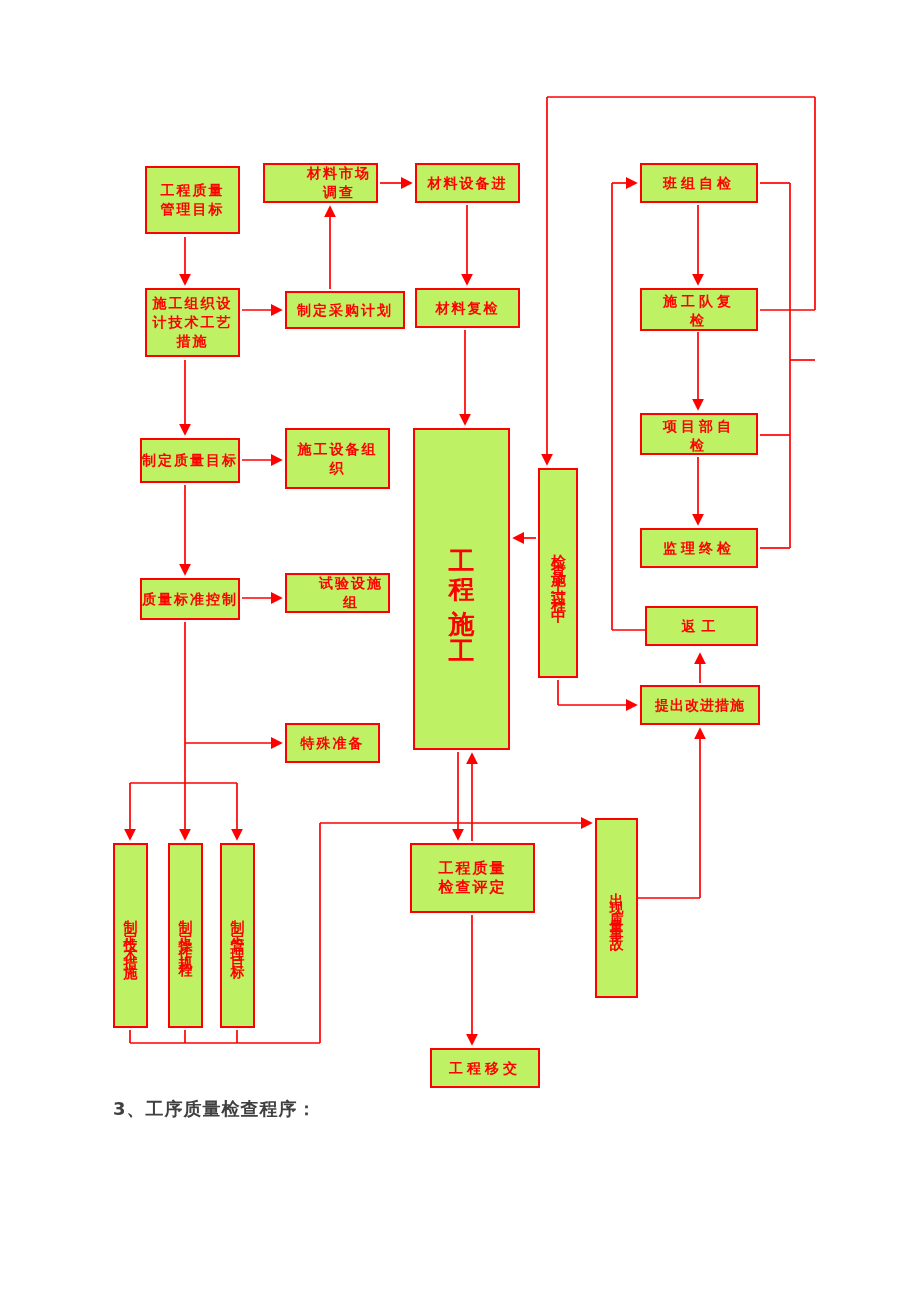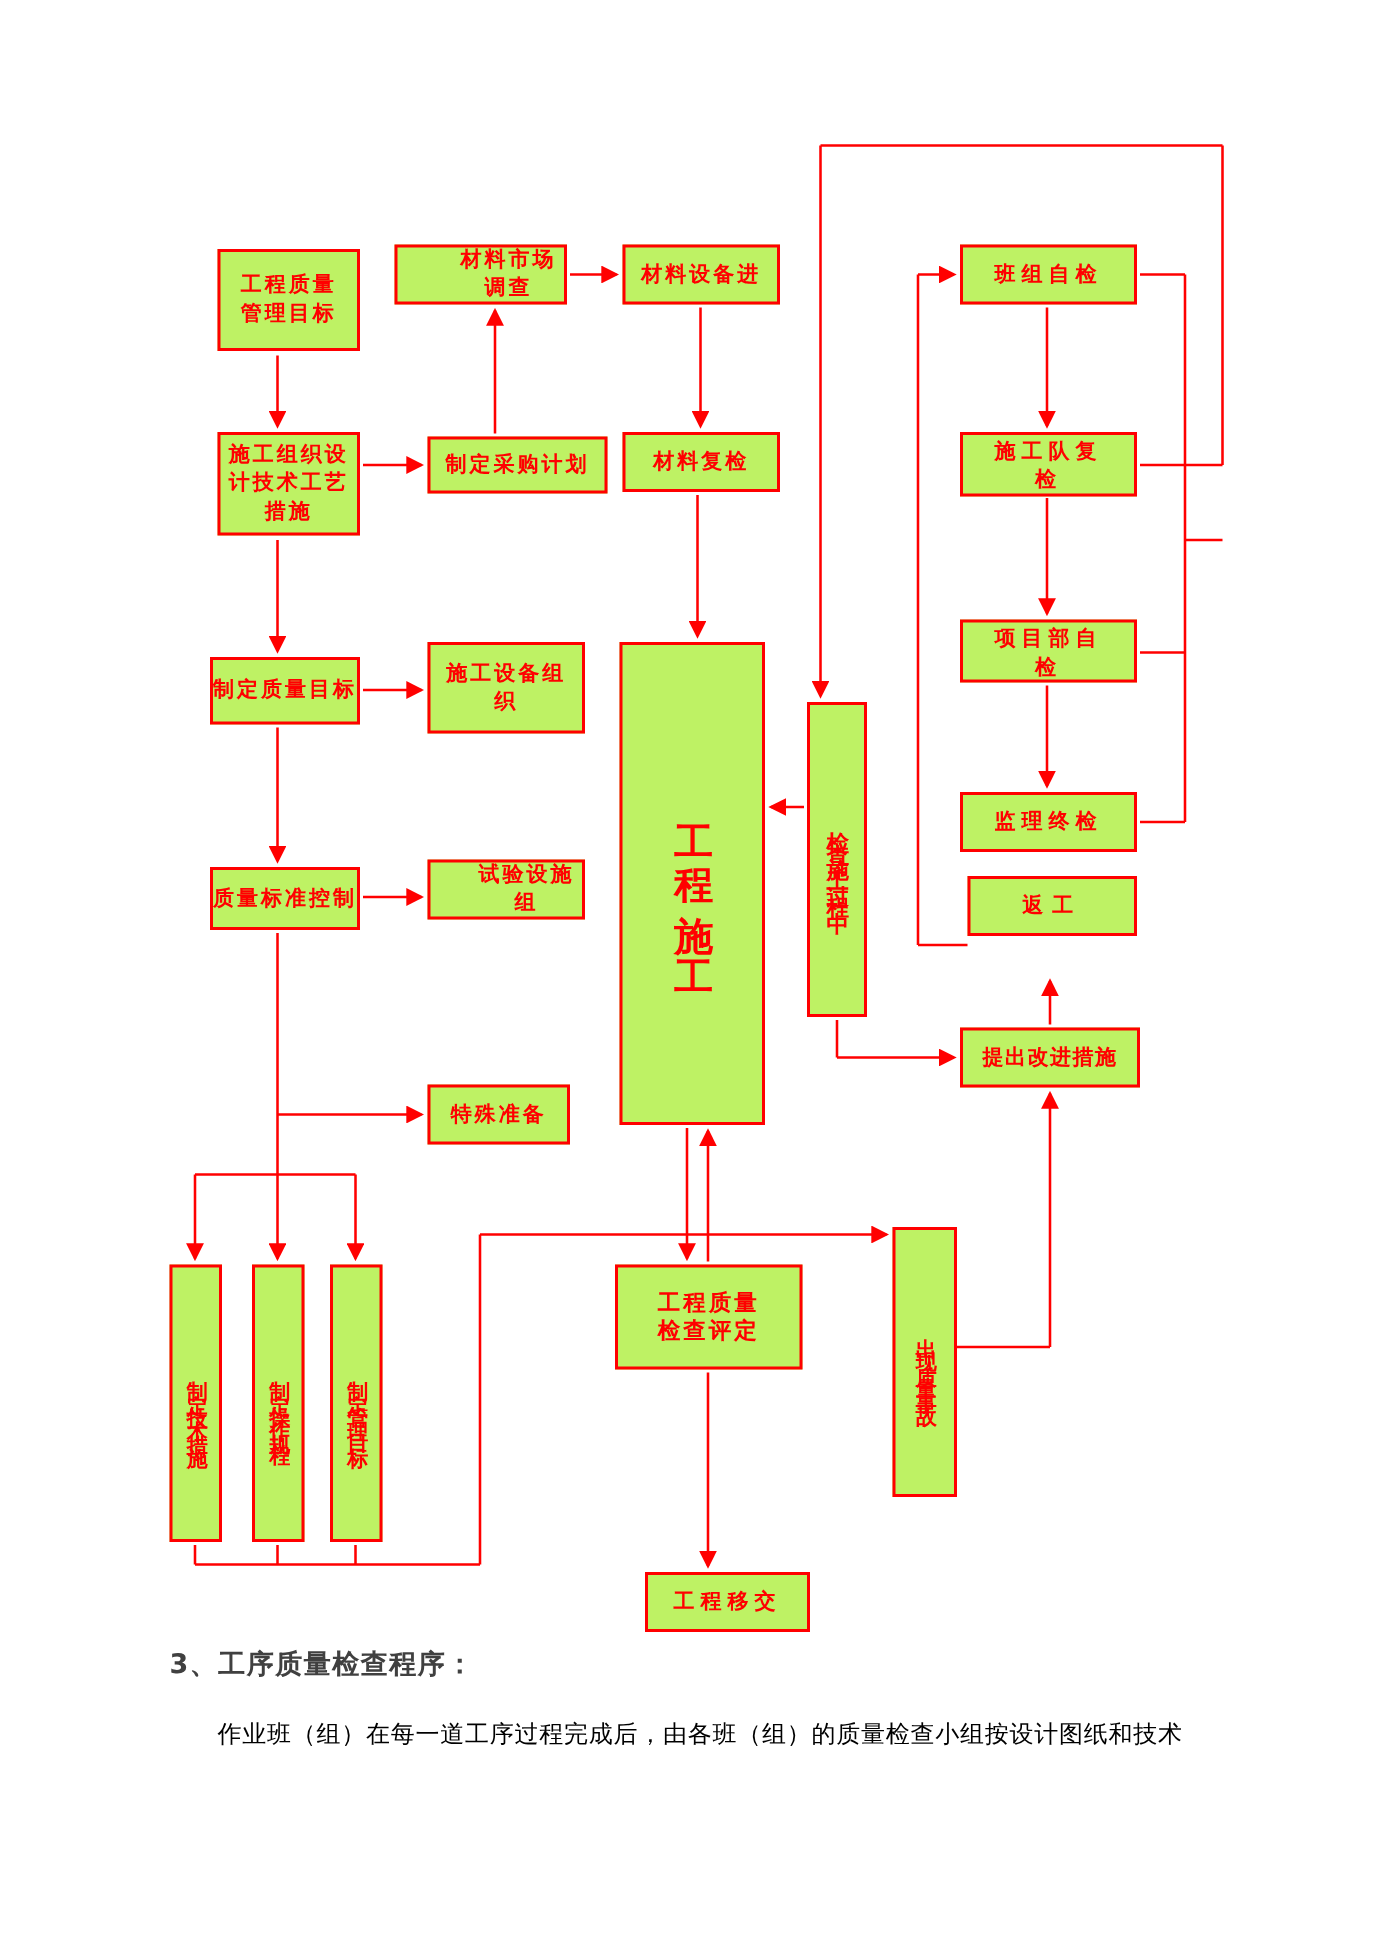--- a/index.html
+++ b/index.html
@@ -125,35 +125,34 @@
 
   <div class="node clip" style="left:640px;top:413px;width:118px;height:42px;letter-spacing:4px;">项目部自
 检</div>
 
   <div class="node" style="left:640px;top:528px;width:118px;height:40px;letter-spacing:4px;">监理终检</div>
 
   <div class="node" style="left:140px;top:578px;width:100px;height:42px;">质量标准控制</div>
 
   <div class="node" style="left:285px;top:573px;width:105px;height:40px;padding-left:27px;">试验设施组</div>
 
-  <div class="node" style="left:645px;top:584px;width:113px;height:40px;letter-spacing:6px;">返工</div>
+  <div class="node" style="left:645px;top:606px;width:113px;height:40px;letter-spacing:6px;">返工</div>
 
   <div class="node" style="left:285px;top:723px;width:95px;height:40px;">特殊准备</div>
 
   <div class="node" style="left:640px;top:685px;width:120px;height:40px;letter-spacing:1px;">提出改进措施</div>
 
   <div class="node v" style="left:113px;top:843px;width:35px;height:185px;">制定技术措施</div>
 
   <div class="node v" style="left:168px;top:843px;width:35px;height:185px;">制定操作规程</div>
 
   <div class="node v" style="left:220px;top:843px;width:35px;height:185px;">制定管理目标</div>
 
   <div class="node" style="left:410px;top:843px;width:125px;height:70px;font-size:15px;">工程质量
 检查评定</div>
 
   <div class="node v" style="left:595px;top:818px;width:43px;height:180px;">出现质量事故</div>
 
   <div class="node" style="left:430px;top:1048px;width:110px;height:40px;letter-spacing:4px;">工程移交</div>
 
   <div class="footer-heading">3、工序质量检查程序：</div>
-  <div class="footer-para">作业班（组）在每一道工序过程完成后，由各班（组）的质量检查小组按设计图纸和技术</div>
 
 </div>
 
 </body></html>

